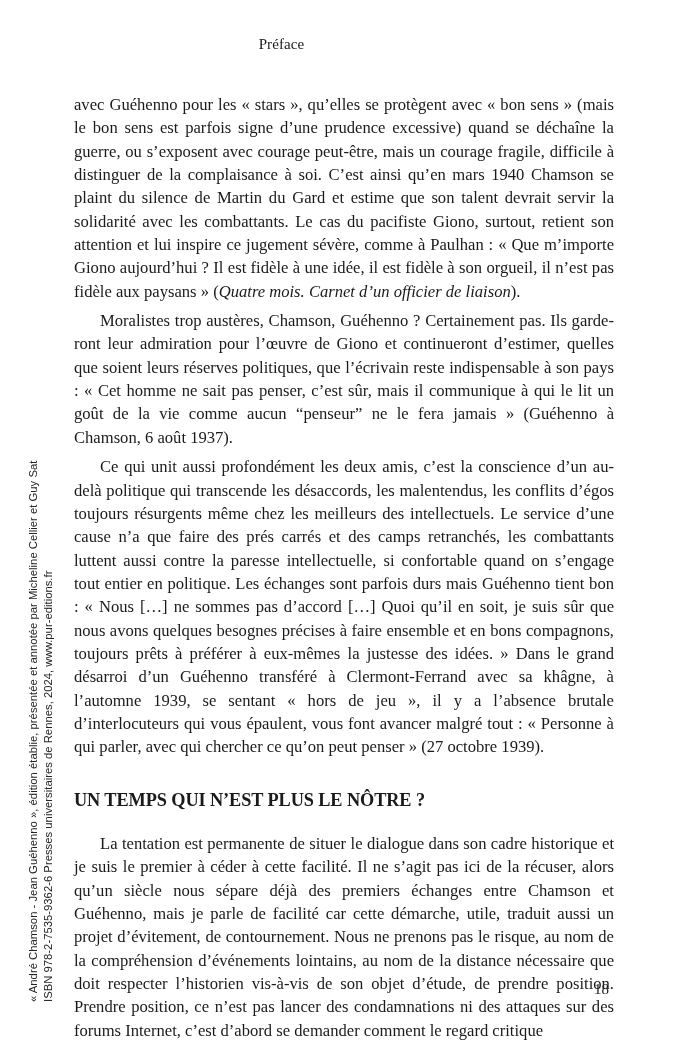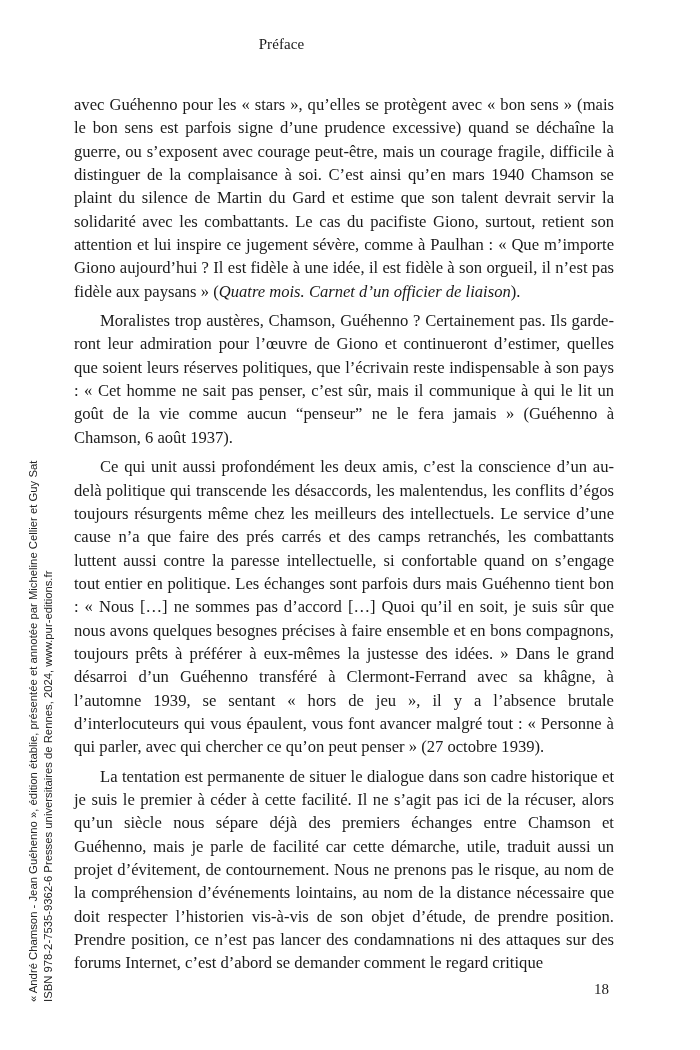--- a/index.html
+++ b/index.html
@@ -42,20 +42,21 @@
 </style>
 </head>
 <body>
 
 <div class="running-head">Préface</div>
 
 <div class="text-block">
   <p><span>avec Guéhenno pour les « stars », qu’elles se protègent avec « bon sens » (mais le bon sens est parfois signe d’une prudence excessive) quand se déchaîne la guerre, ou s’exposent avec courage peut-être, mais un courage fragile, difficile à distinguer de la complaisance à soi. C’est ainsi qu’en mars 1940 Chamson se plaint du silence de Martin du Gard et estime que son talent devrait servir la solidarité avec les combattants. Le cas du pacifiste Giono, surtout, retient son attention et lui inspire ce jugement sévère, comme à Paulhan : « Que m’importe Giono aujourd’hui ? Il est fidèle à une idée, il est fidèle à son orgueil, il n’est pas fidèle aux paysans » (</span><em>Quatre mois. Carnet d’un officier de liaison</em><span>).</span></p>
   <p class="indent">Moralistes trop austères, Chamson, Guéhenno ? Certainement pas. Ils garde­ront leur admiration pour l’œuvre de Giono et continueront d’estimer, quelles que soient leurs réserves politiques, que l’écrivain reste indispensable à son pays : « Cet homme ne sait pas penser, c’est sûr, mais il communique à qui le lit un goût de la vie comme aucun “penseur” ne le fera jamais » (Guéhenno à Chamson, 6 août 1937).</p>
   <p class="indent">Ce qui unit aussi profondément les deux amis, c’est la conscience d’un au-delà politique qui transcende les désaccords, les malentendus, les conflits d’égos toujours résurgents même chez les meilleurs des intellectuels. Le service d’une cause n’a que faire des prés carrés et des camps retranchés, les combat­tants luttent aussi contre la paresse intellectuelle, si confortable quand on s’engage tout entier en politique. Les échanges sont parfois durs mais Guéhenno tient bon : « Nous […] ne sommes pas d’accord […] Quoi qu’il en soit, je suis sûr que nous avons quelques besognes précises à faire ensemble et en bons compagnons, toujours prêts à préférer à eux-mêmes la justesse des idées. » Dans le grand désarroi d’un Guéhenno transféré à Clermont-Ferrand avec sa khâgne, à l’automne 1939, se sentant « hors de jeu », il y a l’absence brutale d’interlocuteurs qui vous épaulent, vous font avancer malgré tout : « Personne à qui parler, avec qui chercher ce qu’on peut penser » (27 octobre 1939).</p>
+  <h2 class="section-heading">UN TEMPS QUI N’EST PLUS LE NÔTRE ?</h2>
   <p class="indent">La tentation est permanente de situer le dialogue dans son cadre historique et je suis le premier à céder à cette facilité. Il ne s’agit pas ici de la récuser, alors qu’un siècle nous sépare déjà des premiers échanges entre Chamson et Guéhenno, mais je parle de facilité car cette démarche, utile, traduit aussi un projet d’évitement, de contournement. Nous ne prenons pas le risque, au nom de la compréhension d’événements lointains, au nom de la distance nécessaire que doit respecter l’historien vis-à-vis de son objet d’étude, de prendre position. Prendre position, ce n’est pas lancer des condamnations ni des attaques sur des forums Internet, c’est d’abord se demander comment le regard critique</p>
 </div>
 
 <div class="side-credit">
   <div>« André Chamson - Jean Guéhenno », édition établie, présentée et annotée par Micheline Cellier et Guy Sat</div>
   <div>ISBN 978-2-7535-9362-6 Presses universitaires de Rennes, 2024, www.pur-editions.fr</div>
 </div>
 
 <div class="folio">18</div>
 

